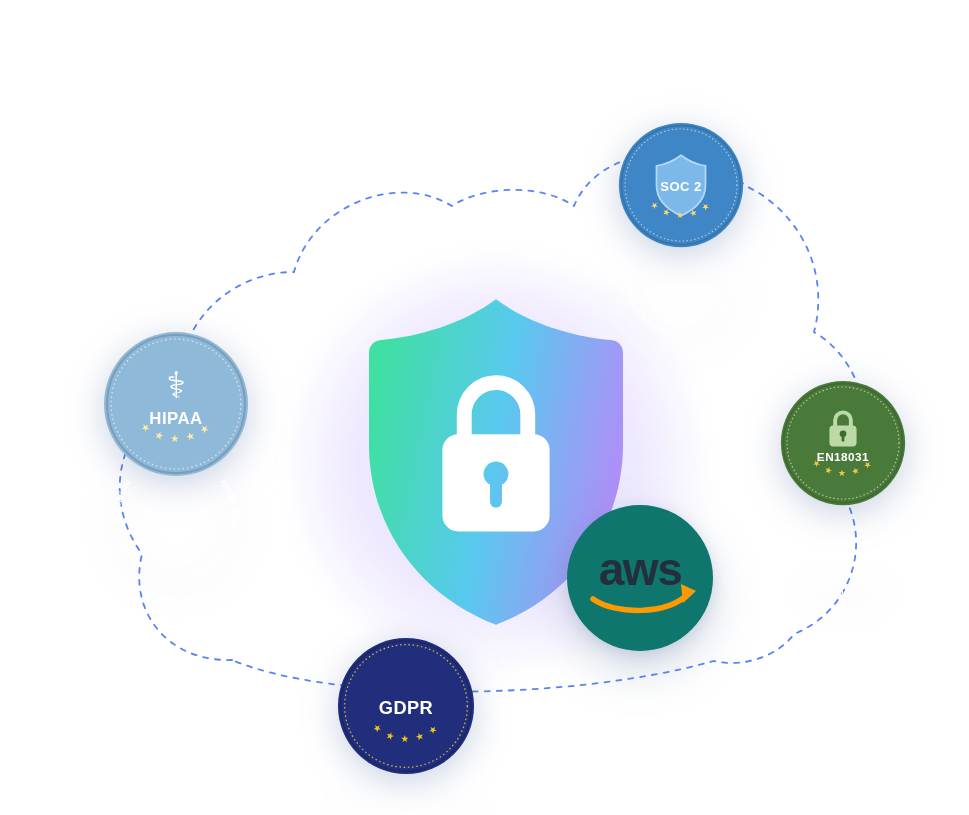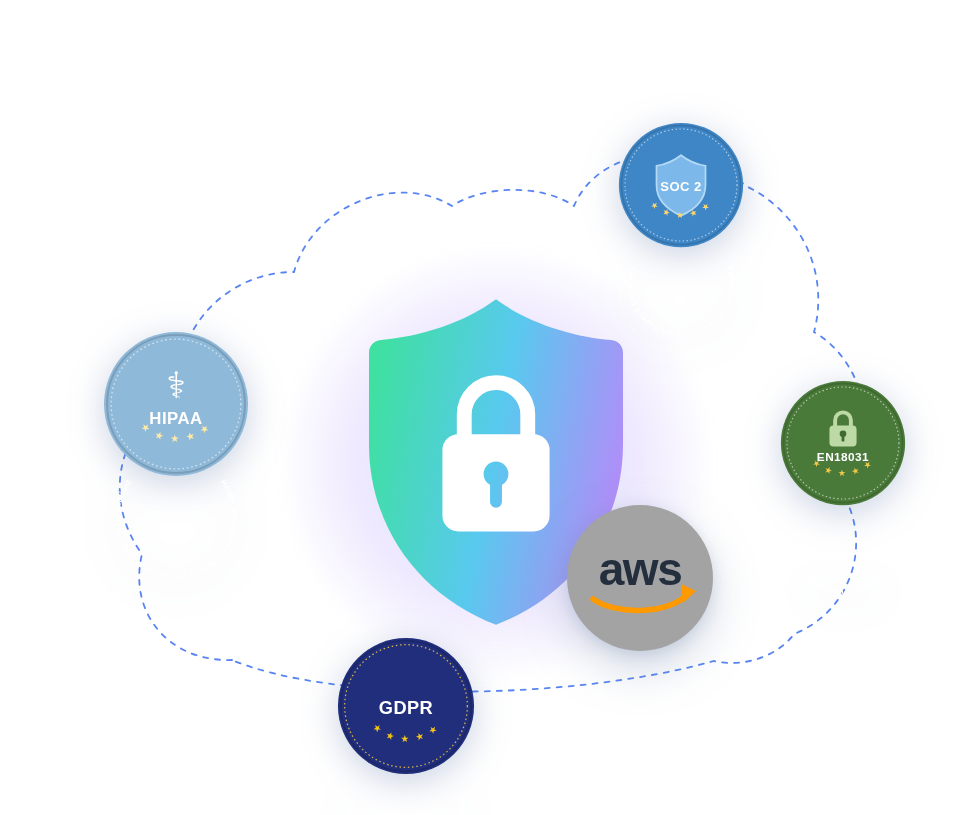--- a/index.html
+++ b/index.html
@@ -16,21 +16,21 @@
   svg.badge{position:absolute;overflow:visible;filter:drop-shadow(0 8px 18px rgba(60,90,150,.28));}
   .badge-rim{fill:none;stroke:rgba(0,0,0,.14);stroke-width:2;}
   .badge-dotted-ring{fill:none;stroke:rgba(255,255,255,.6);stroke-width:1.3;stroke-dasharray:1.6 2.8;}
   .gdpr .badge-dotted-ring{stroke:rgba(246,202,66,.85);}
   .ring-text{font-size:8.2px;font-weight:600;letter-spacing:.55px;fill:#ffffff;text-anchor:middle;}
   .ring-text-small{font-size:7.8px;font-weight:600;letter-spacing:.35px;fill:#ffffff;text-anchor:middle;}
   .badge-label{fill:#ffffff;font-weight:bold;text-anchor:middle;letter-spacing:.5px;}
   .stars{text-anchor:middle;font-size:10px;letter-spacing:2.5px;}
   .hipaa-glyph{fill:#ffffff;text-anchor:middle;font-size:36px;}
 
-  .aws-circle{position:absolute;left:567px;top:505px;width:146px;height:146px;border-radius:50%;background:#a3a3a3;
+  .aws-circle{position:absolute;left:567px;top:505px;width:146px;height:146px;border-radius:50%;background:#0f766e;
               box-shadow:0 18px 45px rgba(120,140,175,.35),0 4px 14px rgba(120,140,175,.22);}
   .aws-svg{width:146px;height:146px;display:block;}
   .aws-text{font-weight:bold;font-size:46px;letter-spacing:-1.5px;text-anchor:middle;}
 </style>
 </head>
 <body>
 
 <div class="stage">
 
   <svg class="cloud-svg" viewBox="0 0 969 815">

